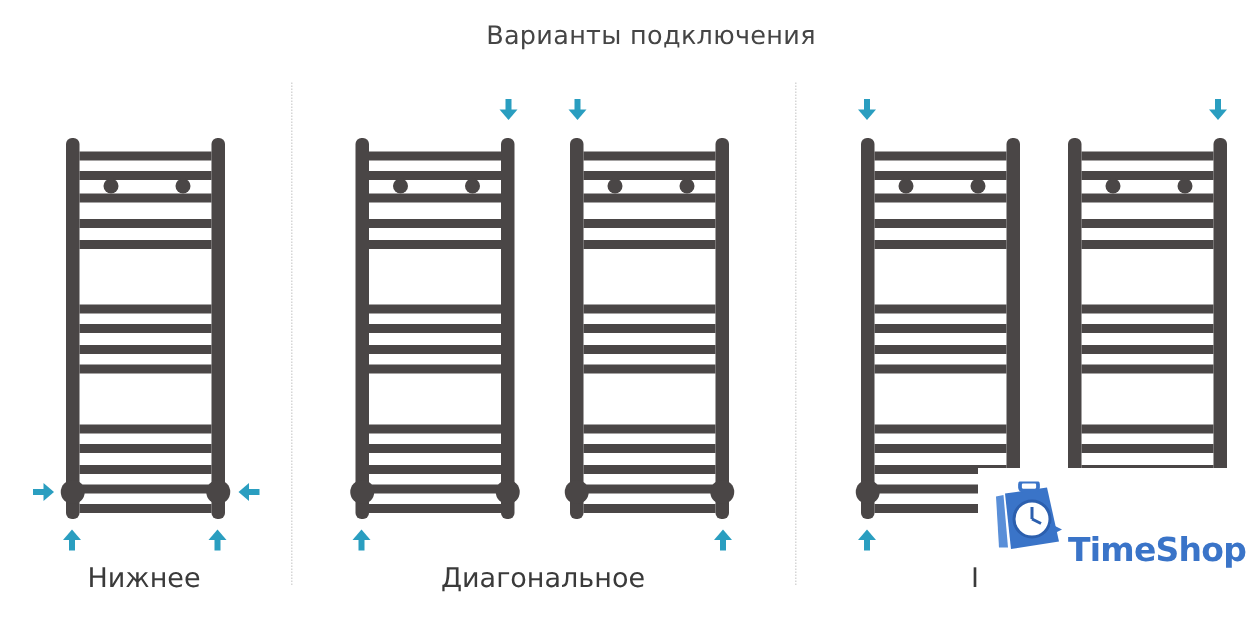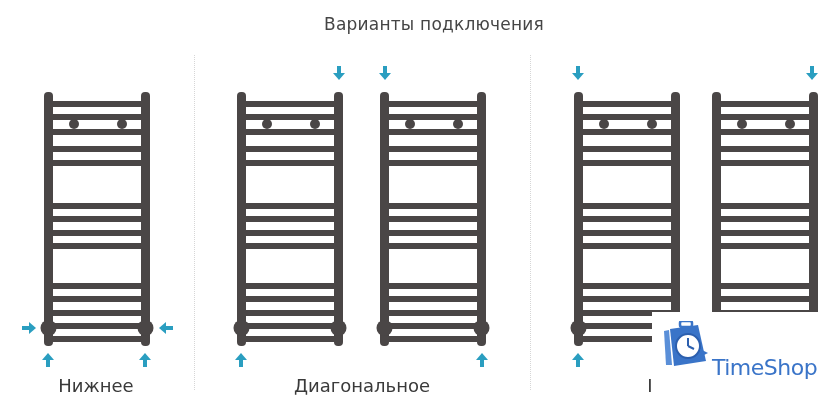--- a/index.html
+++ b/index.html
@@ -4,21 +4,21 @@
 <style>
   html, body { margin:0; padding:0; }
   body { width:840px; height:412px; background:#ffffff; position:relative; overflow:hidden;
          font-family:"DejaVu Sans","Liberation Sans",sans-serif; }
   .title { position:absolute; left:0; width:868px; top:14px; text-align:center; font-size:17px; color:#454545; letter-spacing:0.2px; }
   .divider { position:absolute; top:55px; height:335px; width:0; border-left:1px dotted #d6d6d6; }
   .label { position:absolute; top:375px; font-size:18px; color:#3a3a3a; transform:translateX(-50%); white-space:nowrap; }
   svg.rad { position:absolute; left:0; top:0; }
   .logo-patch { position:absolute; left:652px; top:312px; width:188px; height:62px; background:#ffffff; }
   .logo { position:absolute; left:660px; top:320px; width:175px; height:48px; display:flex; align-items:center; }
-  .logo-text { font-family:"DejaVu Sans","Liberation Sans",sans-serif; font-weight:normal; font-size:22px; margin-left:2px; letter-spacing:-0.5px;margin-top:46px; }
+  .logo-text { font-family:"DejaVu Sans","Liberation Sans",sans-serif; font-weight:bold; font-size:22px; margin-left:2px; letter-spacing:-0.5px;margin-top:46px; }
 </style>
 </head>
 <body>
 
 <div class="title">Варианты подключения</div>
 
 <div class="divider" style="left:194px;"></div>
 <div class="divider" style="left:530px;"></div>
 
 <svg class="rad" width="840" height="412" viewBox="0 0 840 412">

